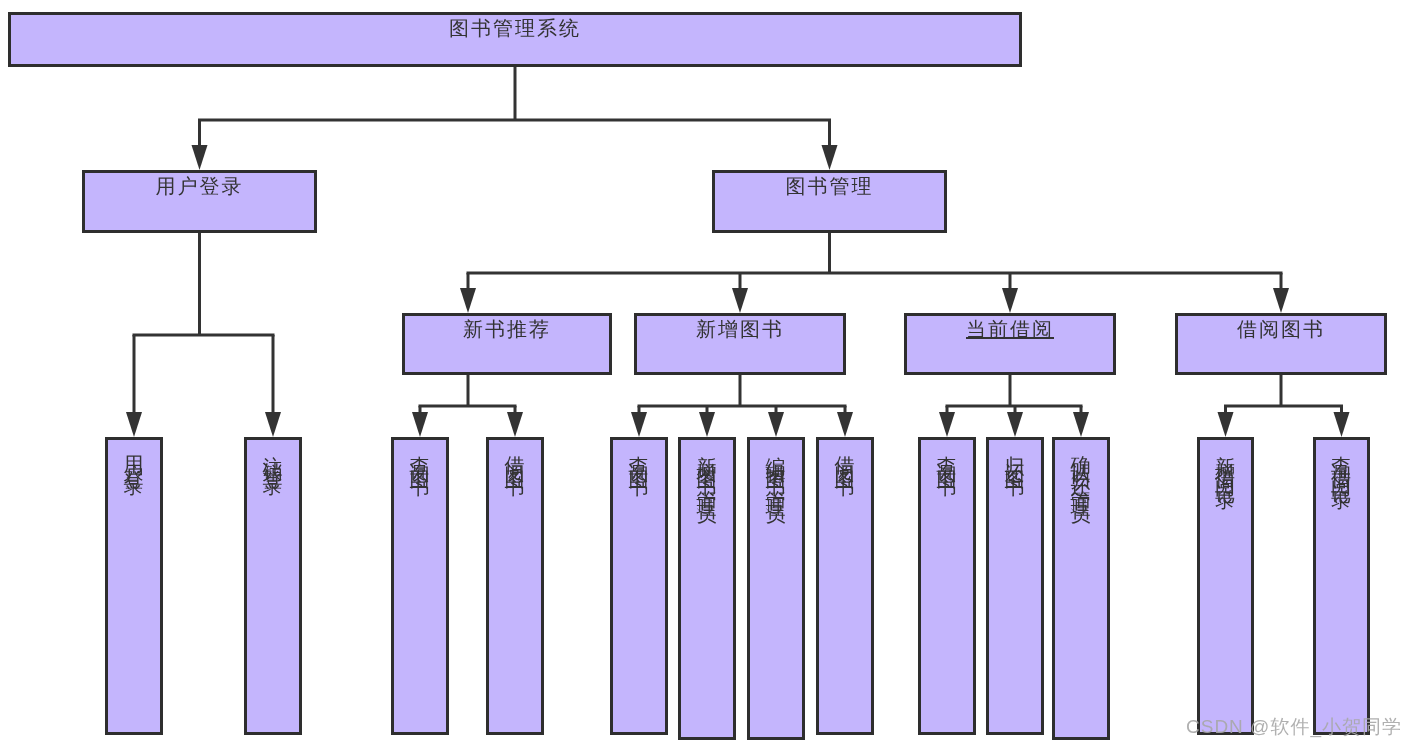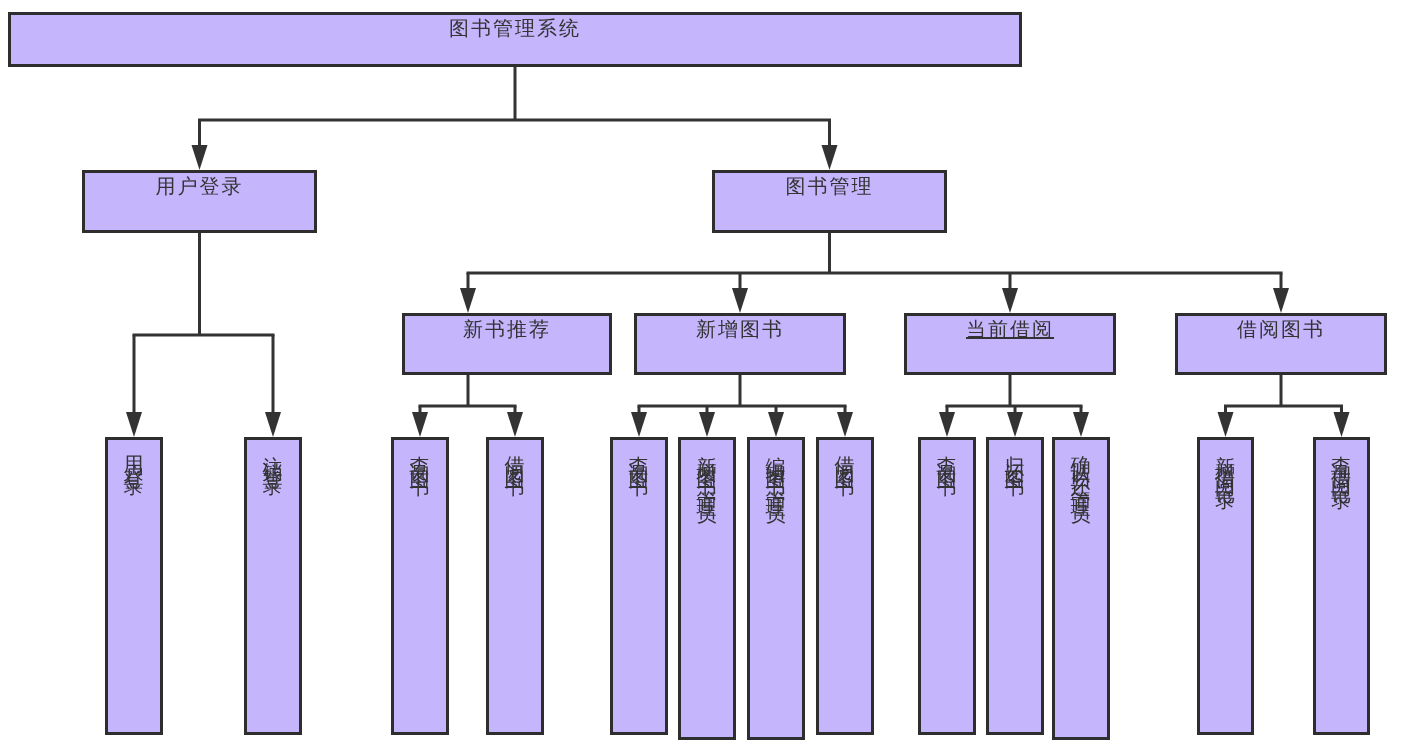--- a/index.html
+++ b/index.html
@@ -159,13 +159,14 @@
       <div class="node vertical" style="left: 1052px; top: 437px; width: 58px; height: 303px; border-color: rgb(46, 46, 46);">
         <span class="lbl">确认归还（管理员）</span>
       </div>
       <div class="node vertical" style="left: 1197px; top: 437px; width: 57px; height: 298px; border-color: rgb(46, 46, 46);">
         <span class="lbl">新增借阅记录</span>
       </div>
       <div class="node vertical" style="left: 1313px; top: 437px; width: 57px; height: 298px; border-color: rgb(46, 46, 46);">
         <span class="lbl">查询借阅记录</span>
       </div>
     </div>
+  <div id="watermark">CSDN @软件_小贺同学</div>
 </div>
 
 </body></html>

